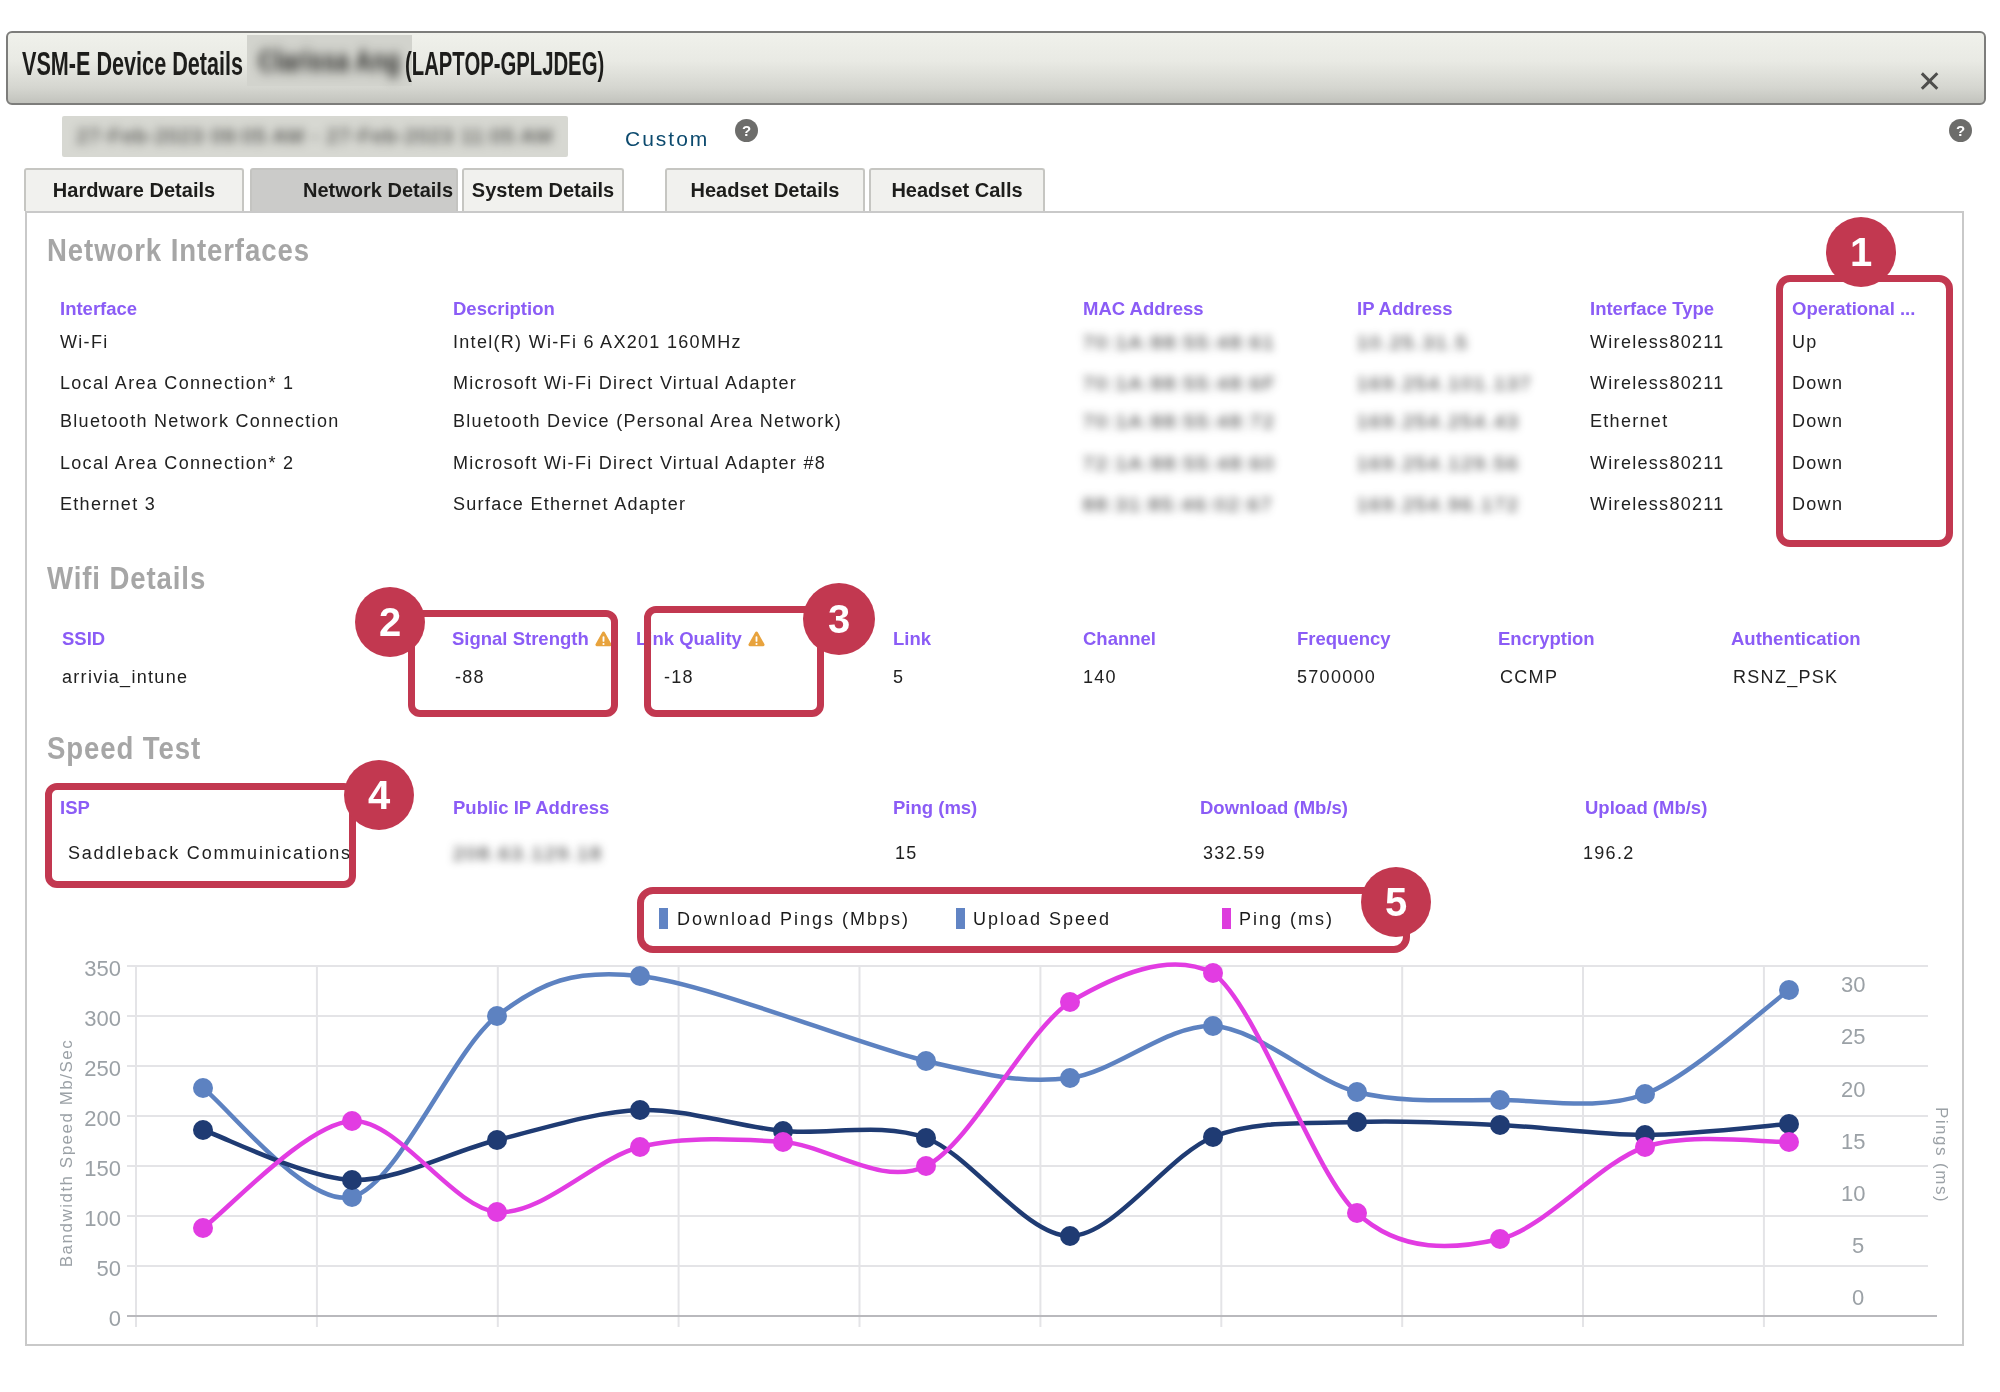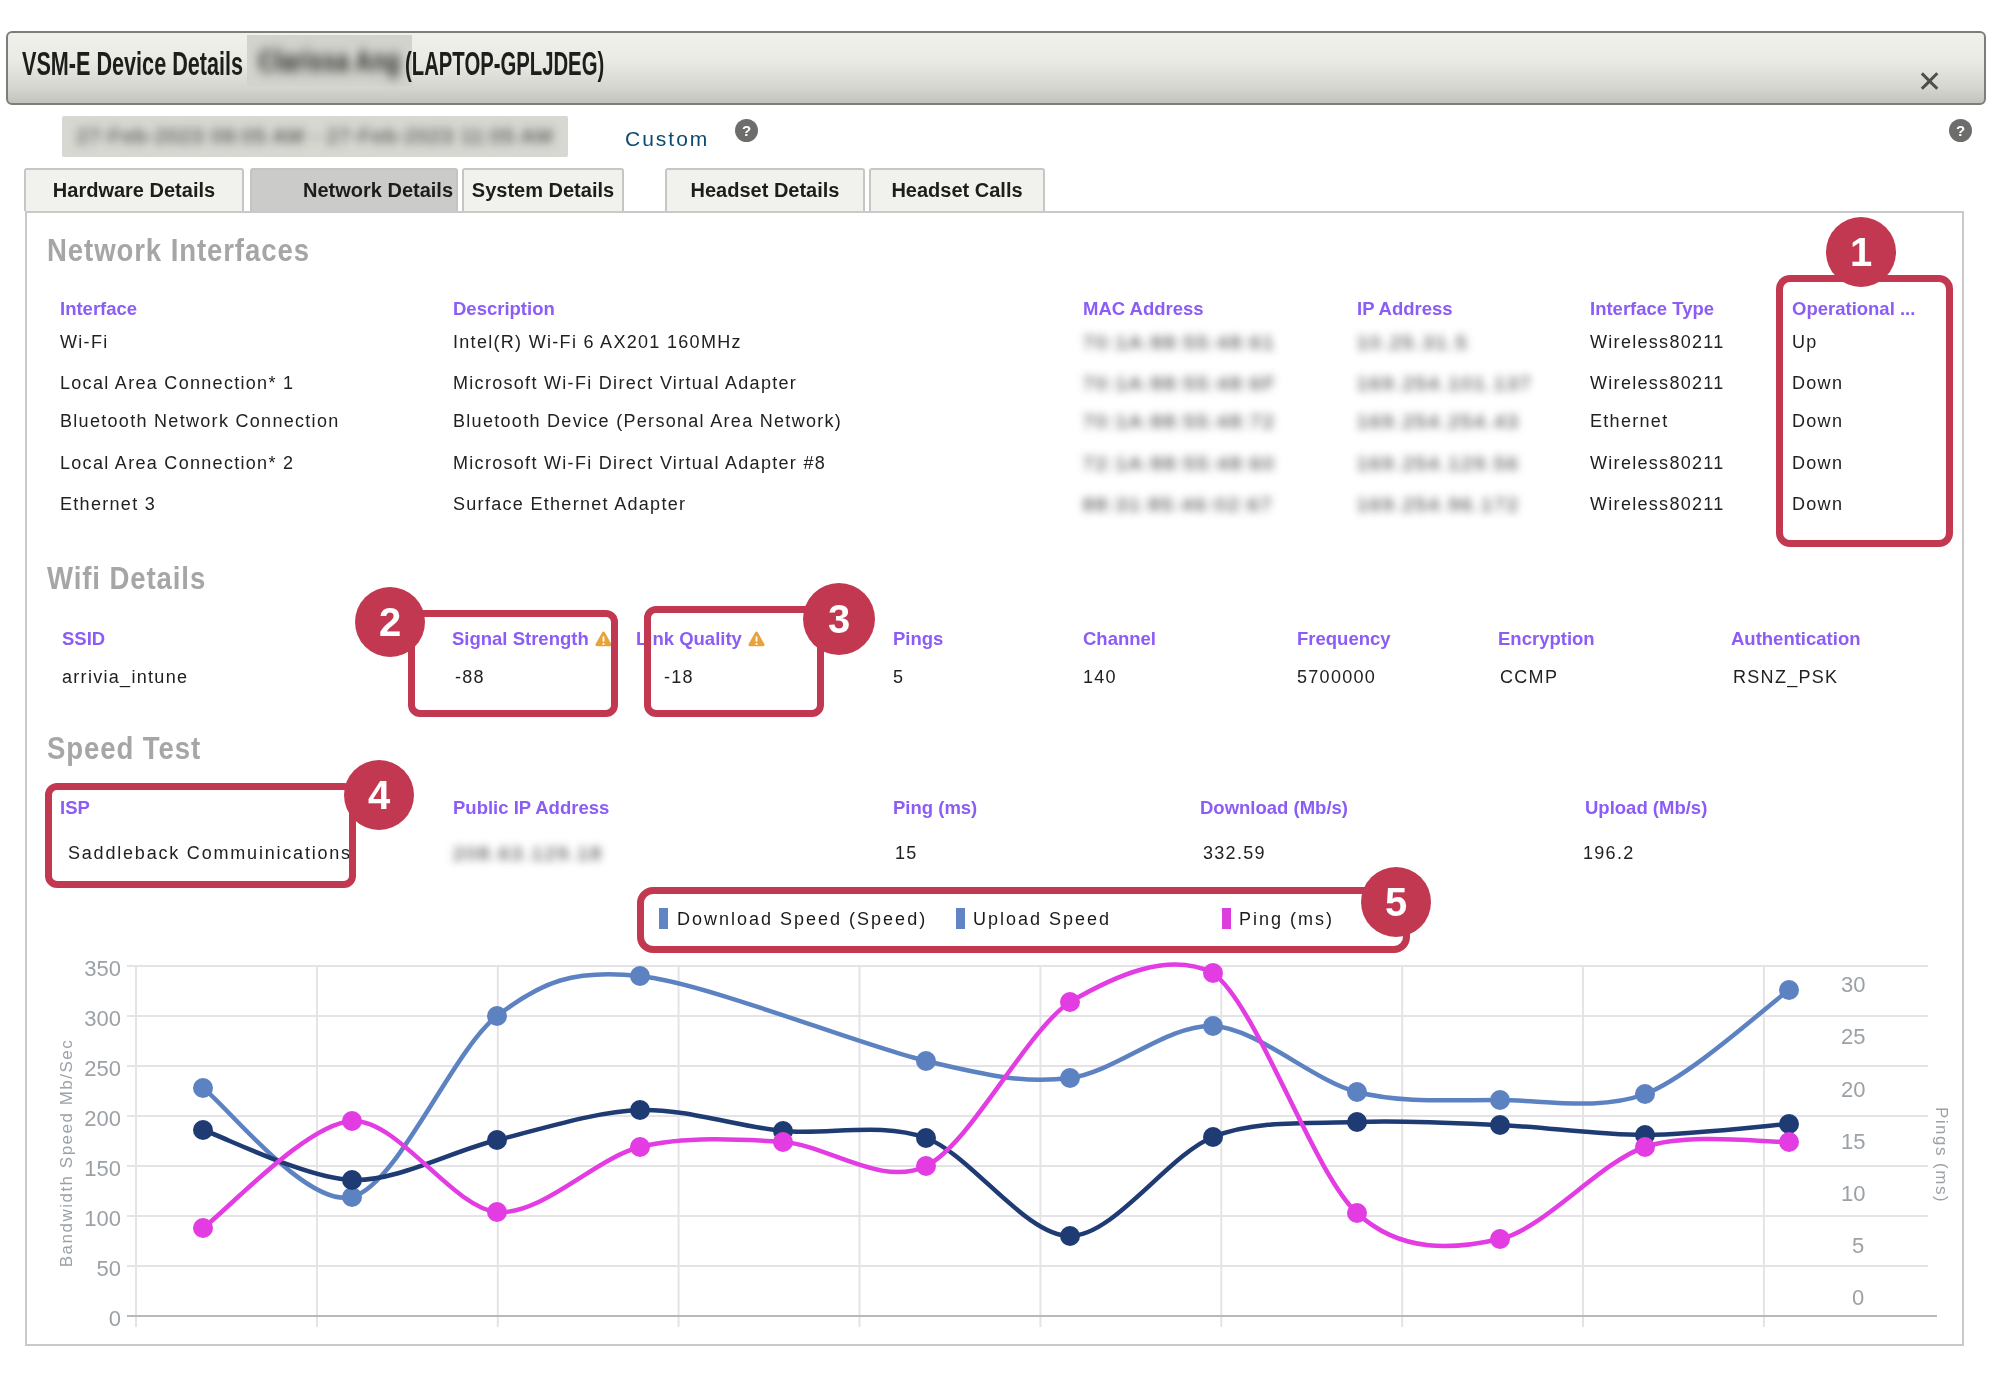--- a/index.html
+++ b/index.html
@@ -125,21 +125,21 @@
 <div class="th abs" style="left:452px; top:628px;">Signal Strength<svg class="warn" viewBox="0 0 24 22">
       <path d="M10.2 1.6 L0.9 18.1 A2 2 0 0 0 2.6 21.1 L21.4 21.1 A2 2 0 0 0 23.1 18.1 L13.8 1.6 A2 2 0 0 0 10.2 1.6 Z" fill="#e8a33d"></path>
       <rect x="10.7" y="7" width="2.6" height="8" rx="1.3" fill="#fff"></rect>
       <circle cx="12" cy="18" r="1.5" fill="#fff"></circle>
     </svg></div>
 <div class="th abs" style="left:636px; top:628px;">Link Quality<svg class="warn" viewBox="0 0 24 22">
       <path d="M10.2 1.6 L0.9 18.1 A2 2 0 0 0 2.6 21.1 L21.4 21.1 A2 2 0 0 0 23.1 18.1 L13.8 1.6 A2 2 0 0 0 10.2 1.6 Z" fill="#e8a33d"></path>
       <rect x="10.7" y="7" width="2.6" height="8" rx="1.3" fill="#fff"></rect>
       <circle cx="12" cy="18" r="1.5" fill="#fff"></circle>
     </svg></div>
-<div class="th abs" style="left:893px; top:628px;">Pings</div>
+<div class="th abs" style="left:893px; top:628px;">Link</div>
 <div class="th abs" style="left:1083px; top:628px;">Channel</div>
 <div class="th abs" style="left:1297px; top:628px;">Frequency</div>
 <div class="th abs" style="left:1498px; top:628px;">Encryption</div>
 <div class="th abs" style="left:1731px; top:628px;">Authentication</div>
 
 <div class="td abs" style="left:62px; top:667px;">arrivia_intune</div>
 <div class="td abs" style="left:455px; top:667px;">-88</div>
 <div class="td abs" style="left:664px; top:667px;">-18</div>
 <div class="td abs" style="left:893px; top:667px;">5</div>
 <div class="td abs" style="left:1083px; top:667px;">140</div>
@@ -164,21 +164,21 @@
 <div class="td blur abs" style="left:453px; top:843px;">208.63.129.18</div>
 <div class="td abs" style="left:895px; top:843px;">15</div>
 <div class="td abs" style="left:1203px; top:843px;">332.59</div>
 <div class="td abs" style="left:1583px; top:843px;">196.2</div>
 
 <div class="rbox abs" style="left:45px; top:783px; width:311px; height:105px; border-radius:12px;"></div>
 <div class="badge abs" style="left:344px; top:760px; width:70px; height:70px;">4</div>
 
 <div class="rbox abs" style="left:637px; top:887px; width:773px; height:66px; border-radius:16px;"></div>
 <div class="abs" style="left:659px; top:908px; width:9px; height:21px; background:#6184c4;"></div>
-<div class="ltext abs" style="left:677px; top:909px;">Download Speed (Speed)</div>
+<div class="ltext abs" style="left:677px; top:909px;">Download Pings (Mbps)</div>
 <div class="abs" style="left:956px; top:908px; width:9px; height:21px; background:#6184c4;"></div>
 <div class="ltext abs" style="left:973px; top:909px;">Upload Speed</div>
 <div class="abs" style="left:1222px; top:908px; width:9px; height:21px; background:#dd3ddd;"></div>
 <div class="ltext abs" style="left:1239px; top:909px;">Ping (ms)</div>
 <div class="badge abs" style="left:1361px; top:867px; width:70px; height:70px;">5</div>
 
 <svg class="abs" style="left:0; top:0;" width="2000" height="1392" viewBox="0 0 2000 1392">
   <g stroke="#e4e4e7" stroke-width="2" fill="none">
     <line x1="127" y1="966" x2="1928" y2="966"></line>
     <line x1="127" y1="1016" x2="1928" y2="1016"></line>

